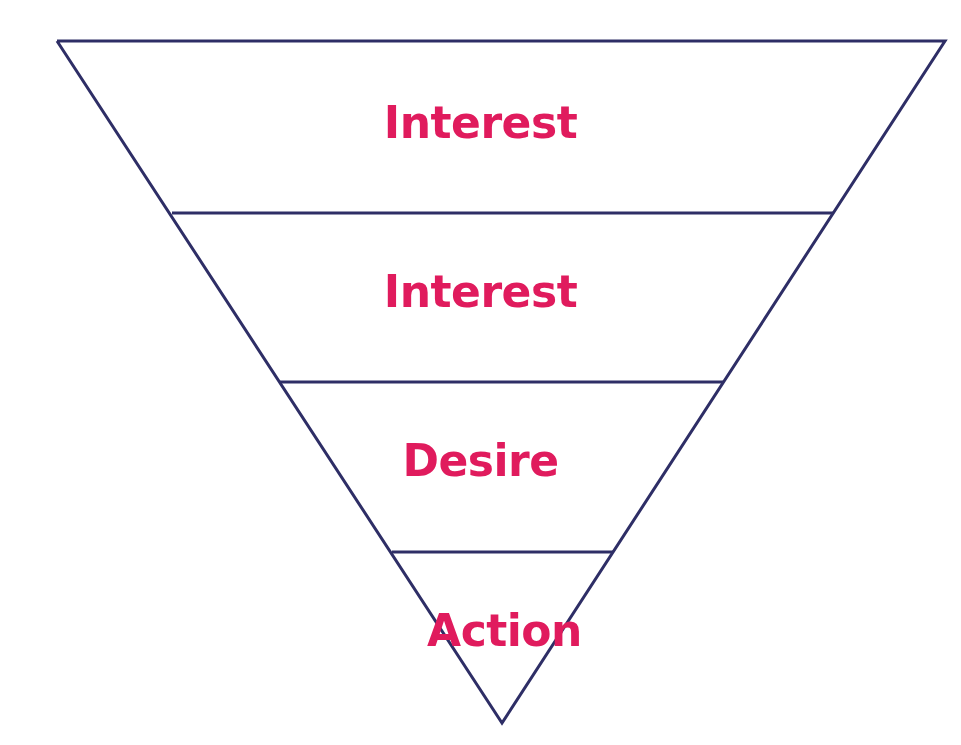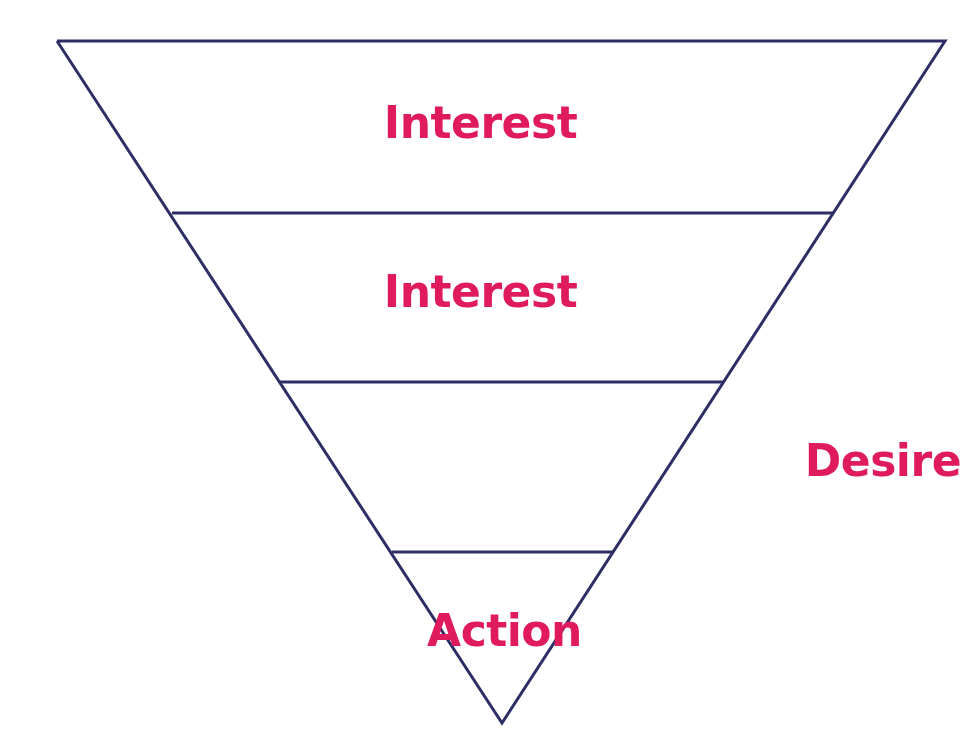--- a/index.html
+++ b/index.html
@@ -36,21 +36,21 @@
     font-family: "DejaVu Sans", "Liberation Sans", sans-serif;
     font-weight: bold;
     letter-spacing: -0.5px;
     white-space: nowrap;
     line-height: 1;
     color: #e01b5d;
     -webkit-font-smoothing: antialiased;
   }
   #label-awareness { top: 101px; font-size: 44px; }
   #label-interest  { top: 271px; font-size: 44px; }
-  #label-desire    { top: 441px; font-size: 44px; text-align: right; }
+  #label-desire    { top: 441px; font-size: 44px; }
   #label-action    { top: 611px; font-size: 44px; }
 </style>
 </head>
 <body style="background: rgb(255, 255, 255);">
 
 <div id="funnel-stage" style="background: rgb(255, 255, 255);">
 
   <svg id="funnel-svg" viewBox="0 0 961 745" xmlns="http://www.w3.org/2000/svg">
 
     <polyline id="funnel-outline" fill="none" stroke="#2e2e66" stroke-width="3" stroke-linejoin="miter" stroke-linecap="butt" points="57,41 945,41 502,723 57,41"></polyline>

